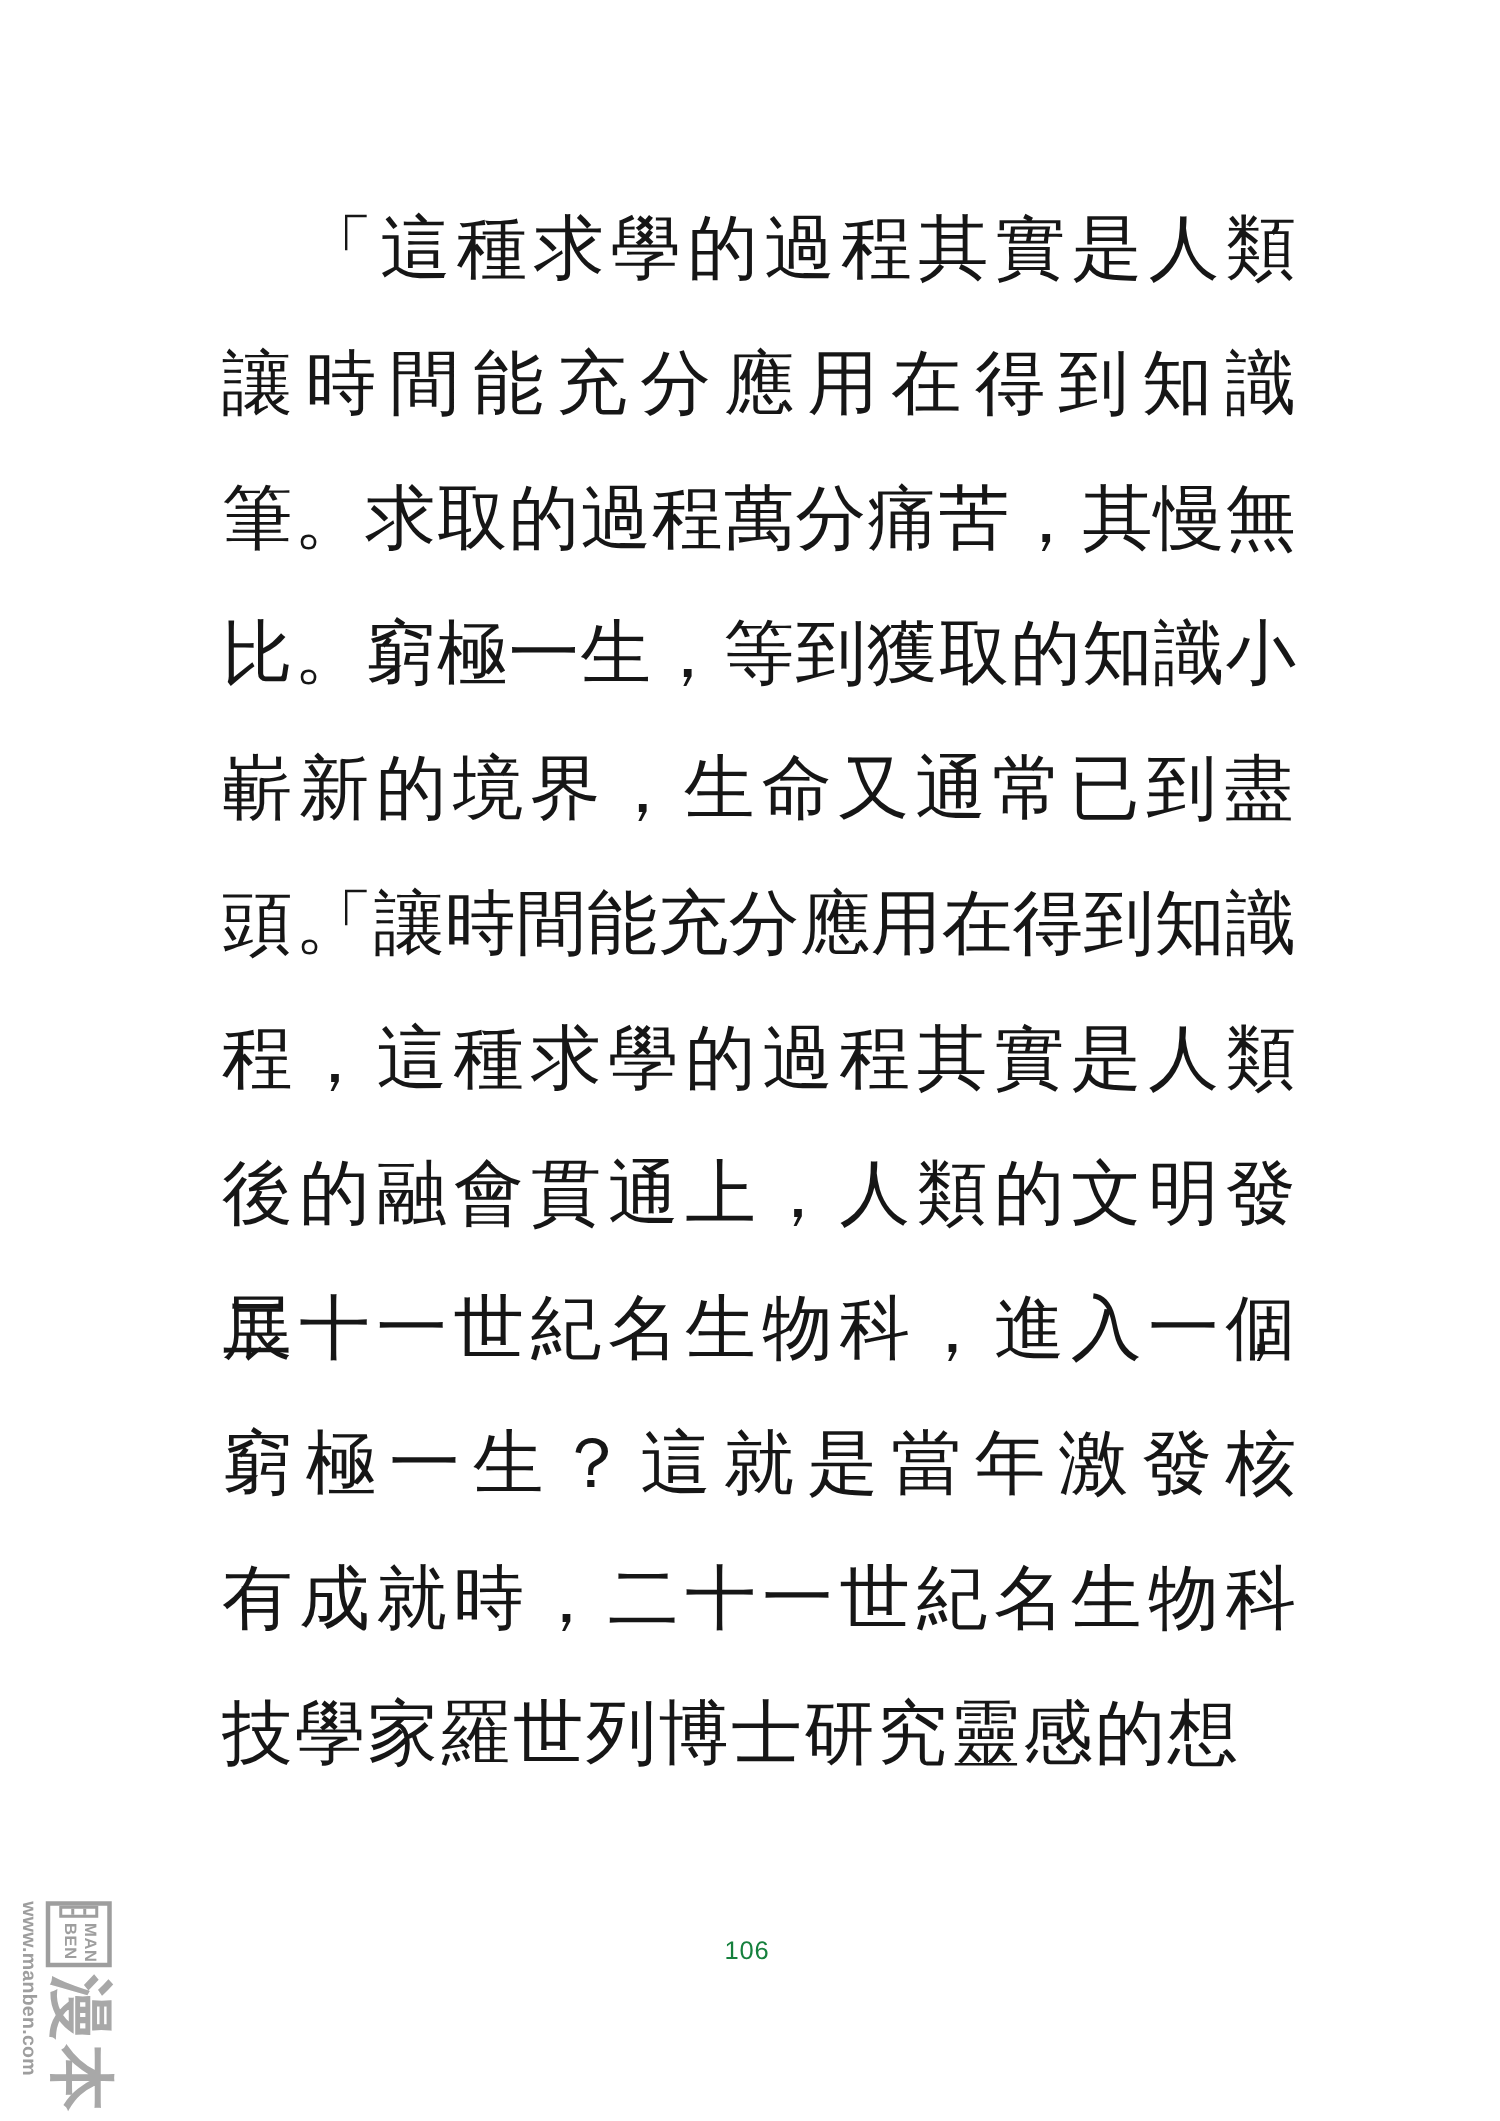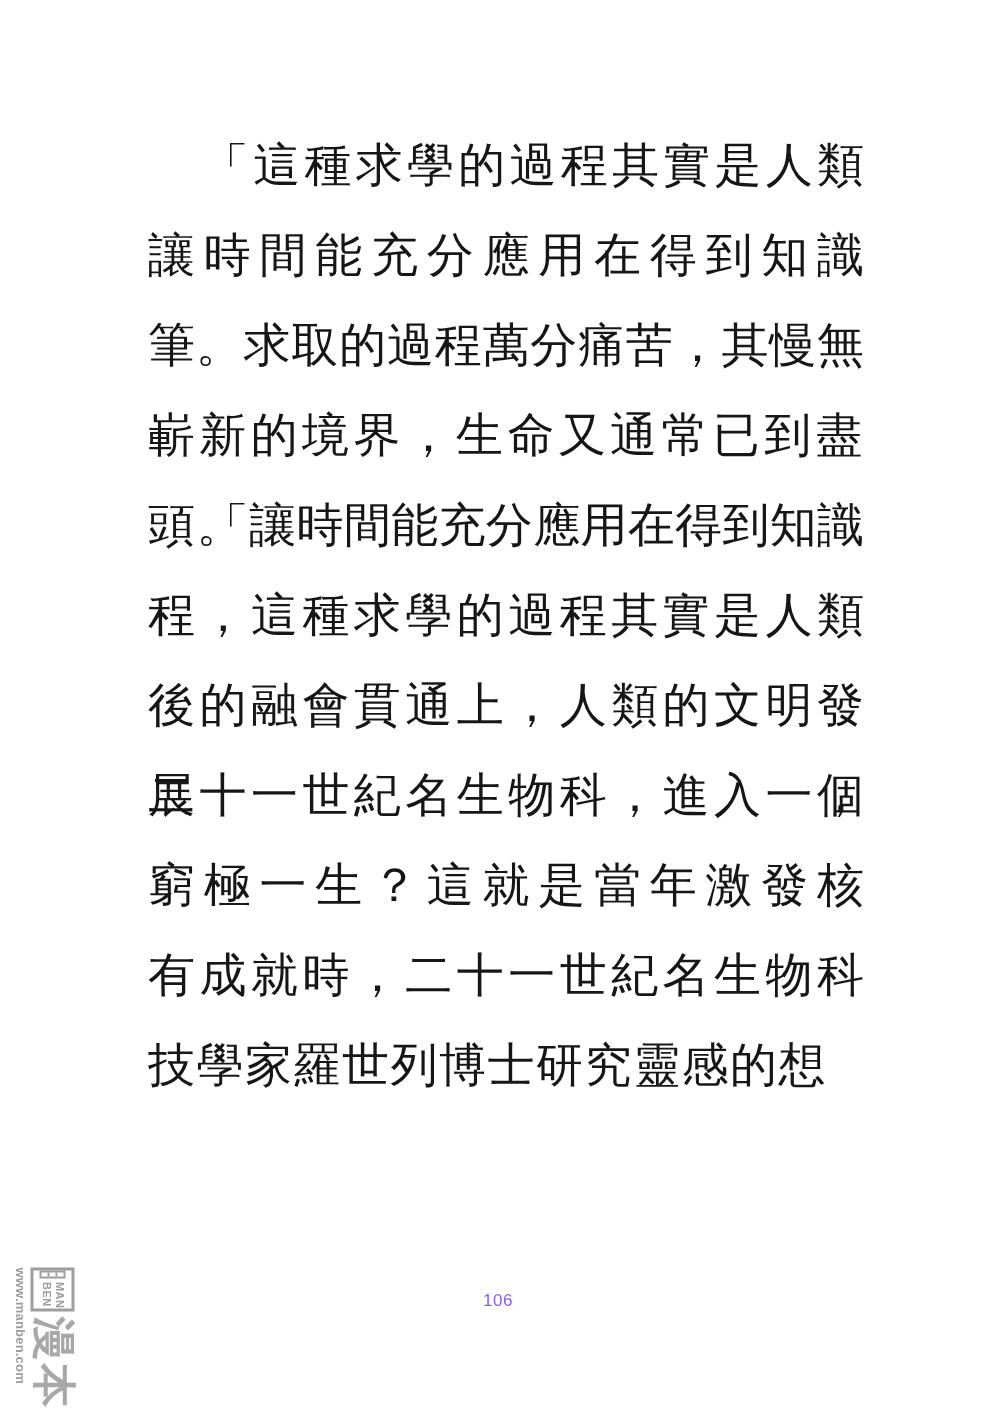--- a/index.html
+++ b/index.html
@@ -41,21 +41,21 @@
   
   .page-number {
     position: absolute;
     left: 0;
     top: 1292px;
     width: 996px;
     text-align: center;
     font-size: 17px;
     line-height: 18px;
     letter-spacing: 0.5px;
-    color: #8b5cf6;
+    color: #15803d;
   }
   
   .watermark {
     position: absolute;
     left: -30px;
     top: 1306px;
     width: 145px;
     height: 68px;
     transform: rotate(90deg);
     color: #9e9e9e;
@@ -120,20 +120,21 @@
 </style>
 </head>
 <body>
 
 <div class="page">
 
   <div class="text-block">
     <div class="line indent">「這種求學的過程其實是人類</div>
     <div class="line">讓時間能充分應用在得到知識</div>
     <div class="line">筆。求取的過程萬分痛苦，其慢無</div>
+    <div class="line">比。窮極一生，等到獲取的知識小</div>
     <div class="line para-end">嶄新的境界，生命又通常已到盡頭。</div>
     <div class="line indent">「讓時間能充分應用在得到知識</div>
     <div class="line">程，這種求學的過程其實是人類</div>
     <div class="line">後的融會貫通上，人類的文明發展，</div>
     <div class="line">二十一世紀名生物科，進入一個</div>
     <div class="line">窮極一生？這就是當年激發核</div>
     <div class="line">有成就時，二十一世紀名生物科</div>
     <div class="line para-end">技學家羅世列博士研究靈感的想</div>
   </div>
 

